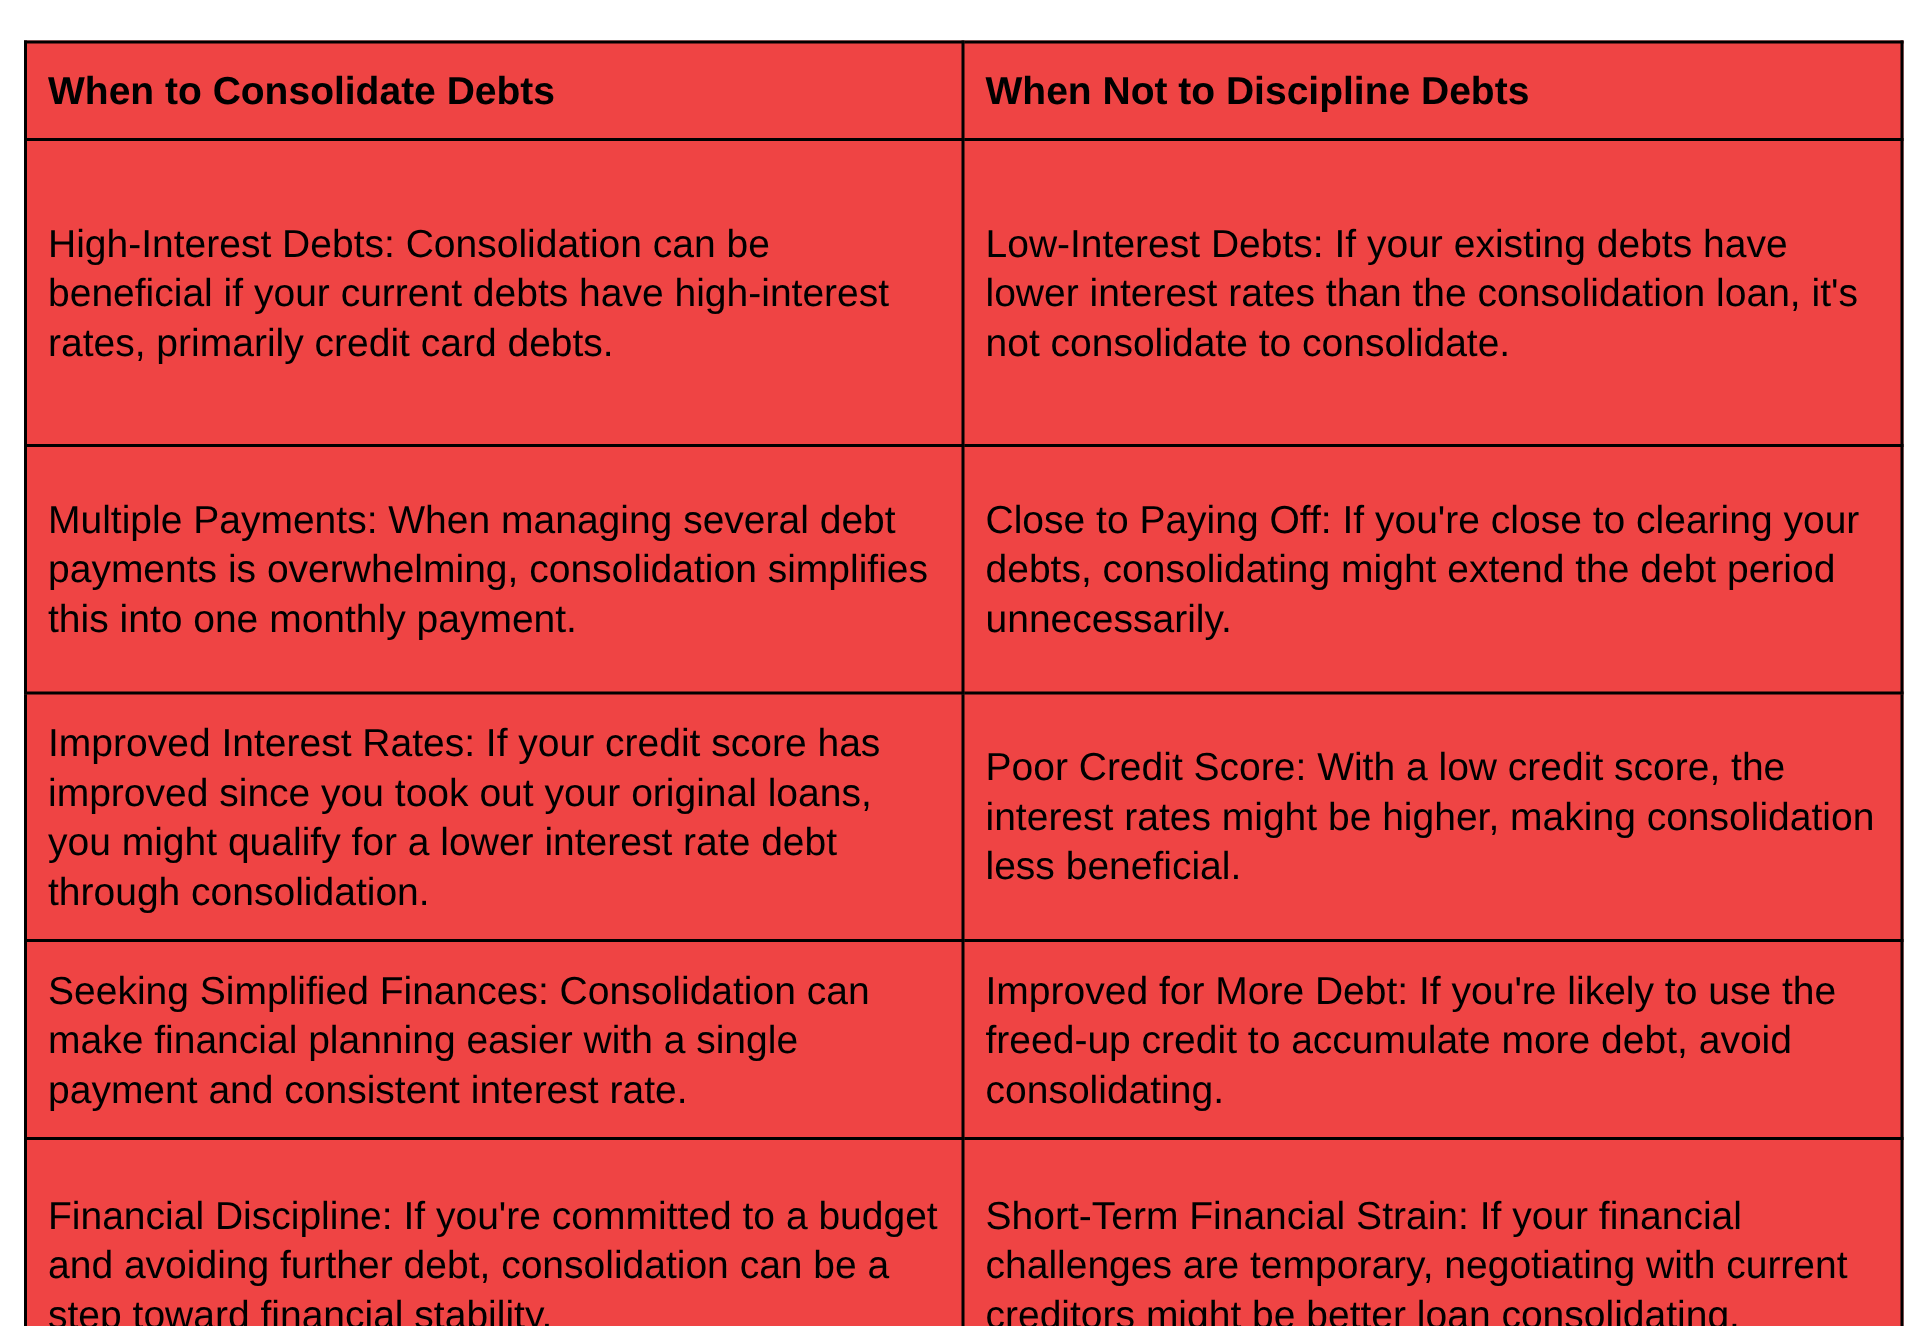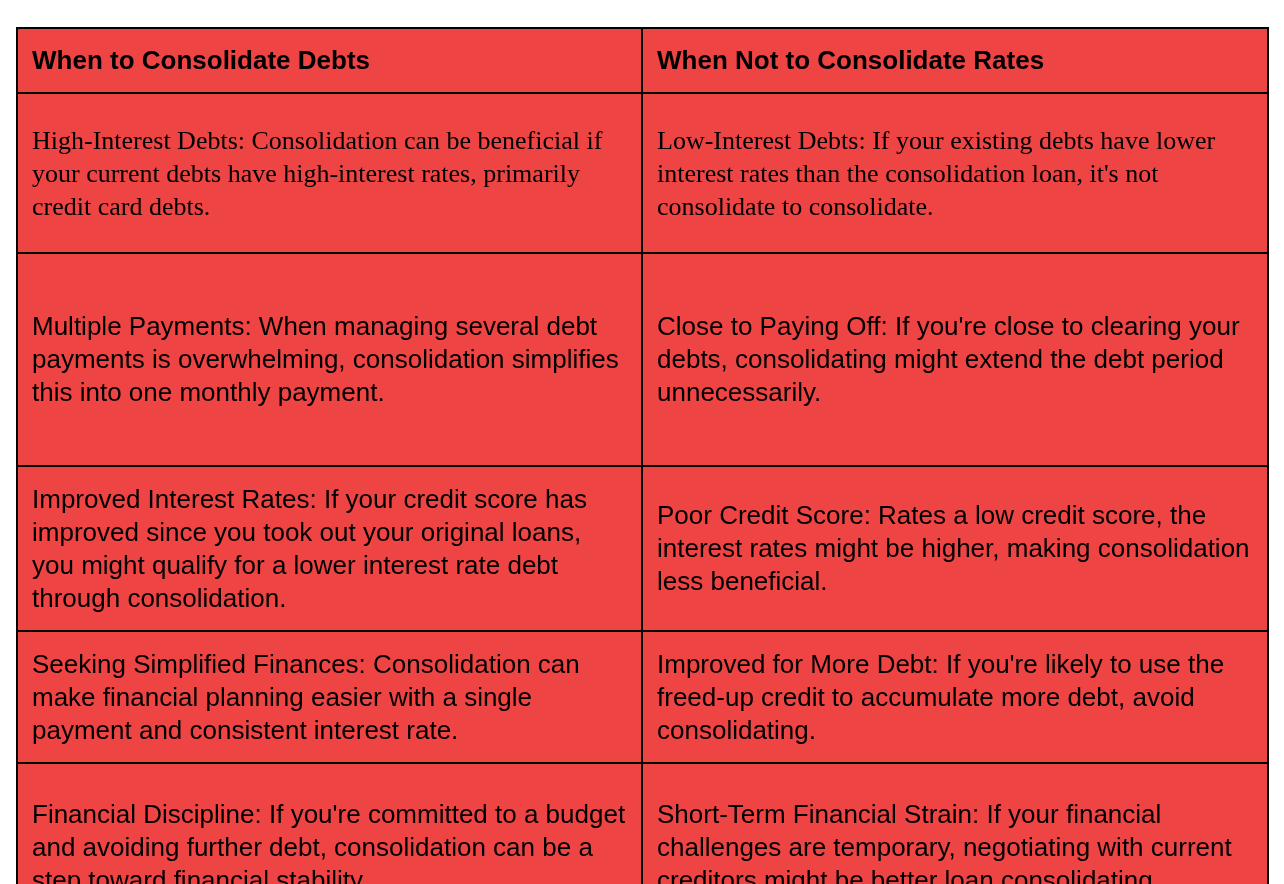--- a/index.html
+++ b/index.html
@@ -44,22 +44,22 @@
     font-weight: normal;
     color: #000000;
     box-sizing: border-box;
   }
   .comparison-table thead th {
     font-weight: bold;
     height: 65px;
     padding-top: 2px;
     padding-bottom: 2px;
   }
-  .row-1 td { height: 160px; font-family: Liberation Serif, serif; }
-  .row-2 td { height: 213px; margin-top: 40px; }
+  .row-1 td { height: 204px; }
+  .row-2 td { height: 165px; margin-top: 40px; }
   .row-3 td { height: 165px; }
   .row-4 td { height: 132px; }
   .row-5 td { height: 169px; }
 
   .cell-text {
     display: block;
   }
 </style>
 </head>
 <body>
@@ -67,21 +67,21 @@
 <div class="page">
 
   <table class="comparison-table">
     <colgroup>
       <col class="col-left">
       <col class="col-right">
     </colgroup>
     <thead>
       <tr>
         <th>When to Consolidate Debts</th>
-        <th>When Not to Consolidate Rates</th>
+        <th>When Not to Discipline Debts</th>
       </tr>
     </thead>
     <tbody>
       <tr class="row-1">
         <td>
           <span class="cell-text">High-Interest Debts: Consolidation can be beneficial if your current debts have high-interest rates, primarily credit card debts.</span>
         </td>
         <td>
           <span class="cell-text">Low-Interest Debts: If your existing debts have lower interest rates than the consolidation loan, it's not consolidate to consolidate.</span>
         </td>
@@ -92,21 +92,21 @@
         </td>
         <td>
           <span class="cell-text">Close to Paying Off: If you're close to clearing your debts, consolidating might extend the debt period unnecessarily.</span>
         </td>
       </tr>
       <tr class="row-3">
         <td>
           <span class="cell-text">Improved Interest Rates: If your credit score has improved since you took out your original loans, you might qualify for a lower interest rate debt through consolidation.</span>
         </td>
         <td>
-          <span class="cell-text">Poor Credit Score: Rates a low credit score, the interest rates might be higher, making consolidation less beneficial.</span>
+          <span class="cell-text">Poor Credit Score: With a low credit score, the interest rates might be higher, making consolidation less beneficial.</span>
         </td>
       </tr>
       <tr class="row-4">
         <td>
           <span class="cell-text">Seeking Simplified Finances: Consolidation can make financial planning easier with a single payment and consistent interest rate.</span>
         </td>
         <td>
           <span class="cell-text">Improved for More Debt: If you're likely to use the freed-up credit to accumulate more debt, avoid consolidating.</span>
         </td>
       </tr>

